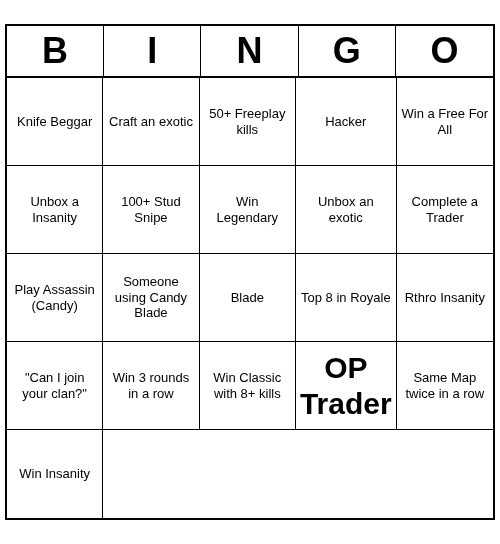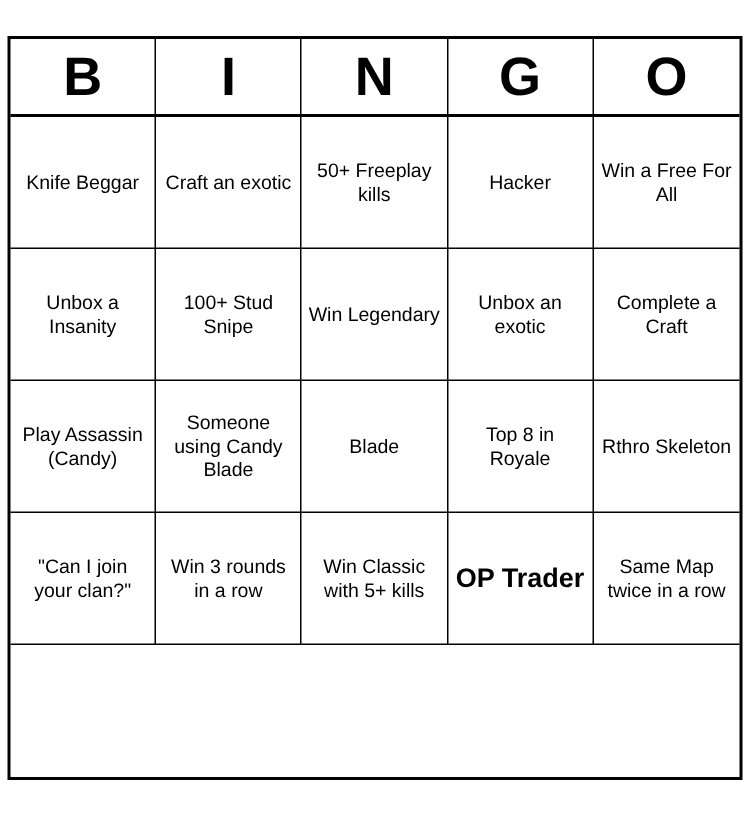--- a/index.html
+++ b/index.html
@@ -49,21 +49,21 @@
       font-size: 13px;
       line-height: 1.2;
     }
     .bingo-cell:nth-child(5n) {
       border-right: none;
     }
     .bingo-cell:nth-child(n+21) {
       border-bottom: none;
     }
     .bingo-cell.large-text {
-      font-size: 18px;
+      font-size: 30px;
       font-weight: bold;
     }
   </style>
 </head>
 <body>
 
 <div class="bingo-card">
   <div class="bingo-header">
   <div class="bingo-letter">B</div>
       <div class="bingo-letter">I</div>
@@ -74,25 +74,26 @@
   <div class="bingo-grid">
   <div class="bingo-cell">Knife Beggar</div>
       <div class="bingo-cell">Craft an exotic</div>
       <div class="bingo-cell">50+ Freeplay kills</div>
       <div class="bingo-cell">Hacker</div>
       <div class="bingo-cell">Win a Free For All</div>
       <div class="bingo-cell">Unbox a Insanity</div>
       <div class="bingo-cell">100+ Stud Snipe</div>
       <div class="bingo-cell">Win Legendary</div>
       <div class="bingo-cell">Unbox an exotic</div>
-      <div class="bingo-cell">Complete a Craft</div>
+      <div class="bingo-cell">Complete a Trader</div>
       <div class="bingo-cell">Play Assassin (Candy)</div>
       <div class="bingo-cell">Someone using Candy Blade</div>
       <div class="bingo-cell">Blade</div>
       <div class="bingo-cell">Top 8 in Royale</div>
-      <div class="bingo-cell">Rthro Skeleton</div>
+      <div class="bingo-cell">Rthro Insanity</div>
       <div class="bingo-cell">"Can I join your clan?"</div>
       <div class="bingo-cell">Win 3 rounds in a row</div>
-      <div class="bingo-cell">Win Classic with 5+ kills</div>
+      <div class="bingo-cell">Win Classic with 8+ kills</div>
       <div class="bingo-cell large-text">OP Trader</div>
       <div class="bingo-cell">Same Map twice in a row</div>
+      <div class="bingo-cell">Win Insanity</div>
     </div>
 </div>
 
 </body></html>

